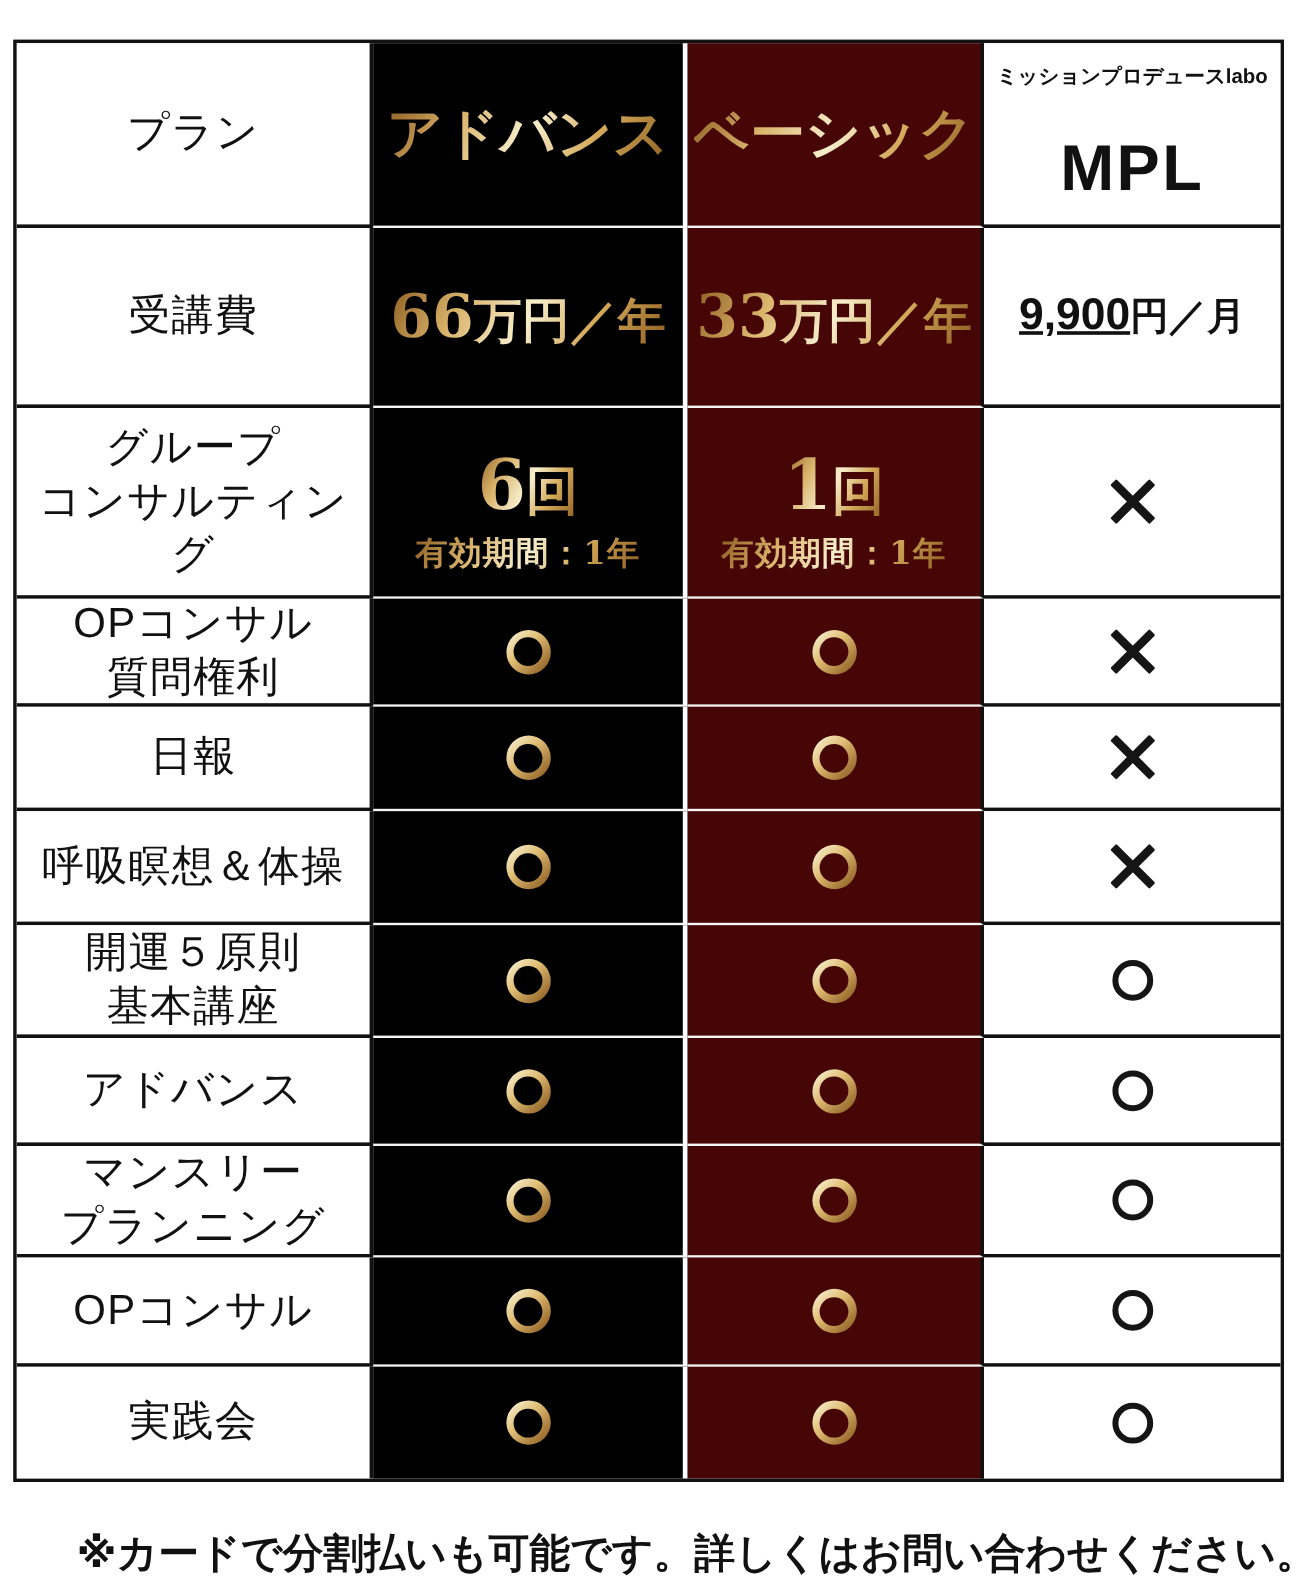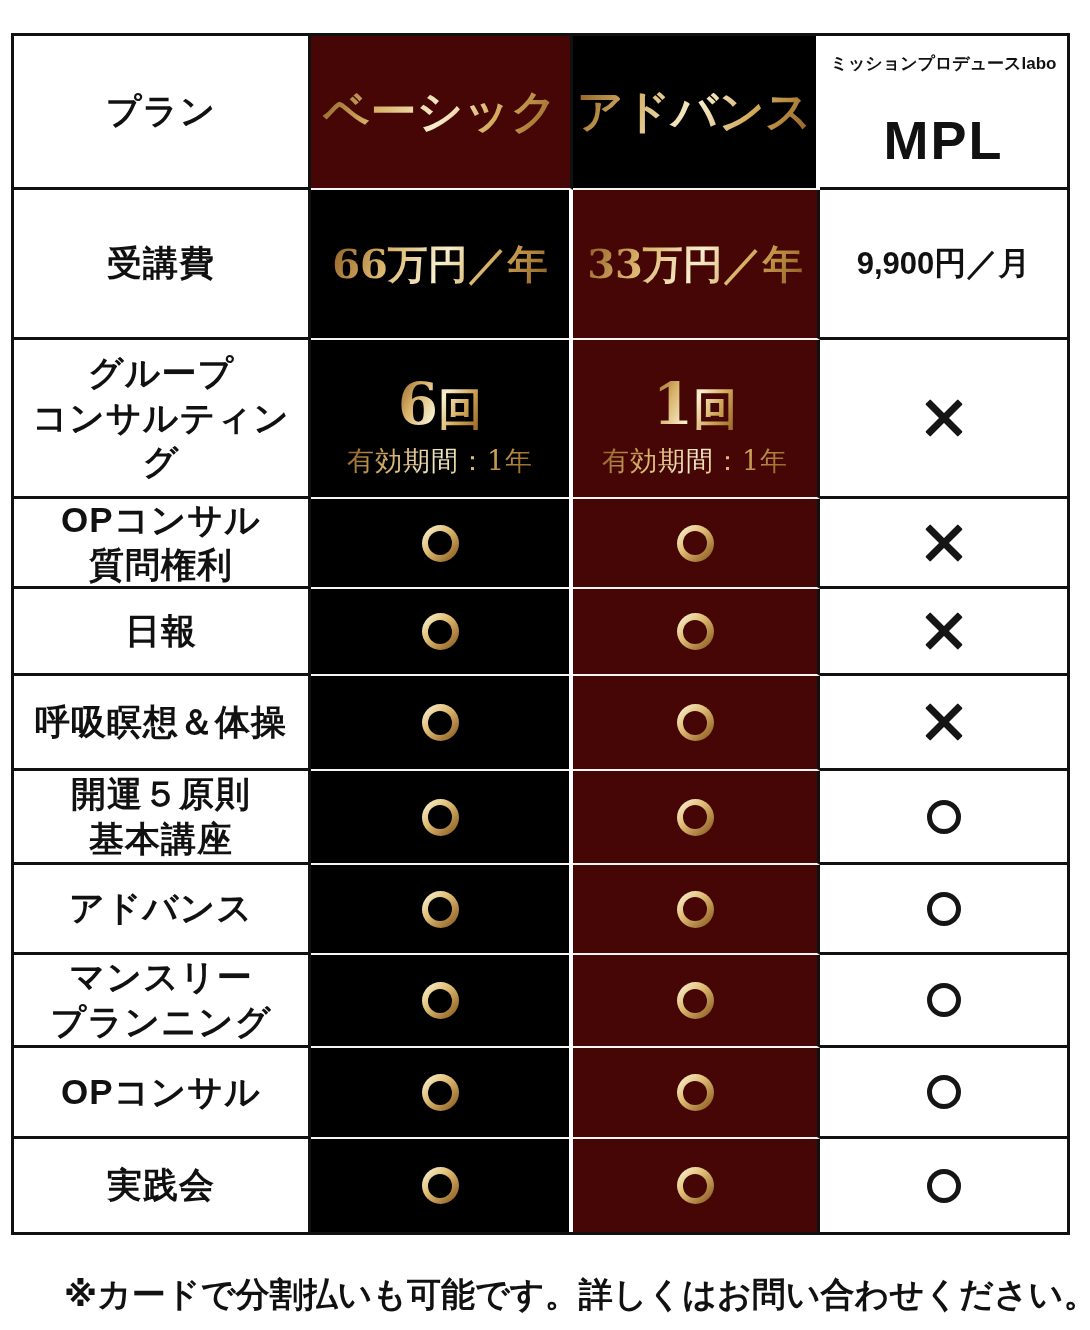--- a/index.html
+++ b/index.html
@@ -37,21 +37,21 @@
   
   .c2{ background:#000; border-right:4px solid #fff; border-bottom:2px solid #f5f5f5; }
   
   .c3{ background:#470606; border-right:3px solid #111; border-bottom:2px solid #f5f5f5; }
   
   .c4{ background:#fff; border-bottom:3px solid #111; }
   .last{ border-bottom:none; }
 
   .row-label{
     font-size:35px;
-    font-weight:700;
+    font-weight:400;
     line-height:1.28;
     color:#111;
     letter-spacing:1px;
   }
 
   
   .gold{
     background:linear-gradient(118deg,#8a5a1e 0%,#d9b36a 26%,#f7eecd 50%,#d3a959 72%,#8a5a1e 100%);
     -webkit-background-clip:text;
     background-clip:text;
@@ -62,30 +62,30 @@
     font-size:46px;
     font-weight:700;
     letter-spacing:0px;
     white-space:nowrap;
   }
 
   .mpl-small{ font-size:17px; font-weight:700; letter-spacing:0px; }
   .mpl-big{ font-size:54px; font-weight:800; letter-spacing:2px; line-height:1.1;margin-top:36px; }
 
   .price{ white-space:nowrap; font-family:"DejaVu Serif","Liberation Serif",serif; font-weight:700; }
-  .price .amount{ font-size:40px; }
+  .price .amount{ font-size:50px; }
   .price .unit{ font-size:40px; }
   .price-mpl{ white-space:nowrap; font-weight:700; color:#111; font-family:"Liberation Sans","DejaVu Sans",sans-serif; }
-  .price-mpl .amount{ font-size:31px; }
+  .price-mpl .amount{ font-size:37px;text-decoration:underline; }
   .price-mpl .unit{ font-size:32px;margin-top:44px; }
 
   .count-line{ white-space:nowrap; font-family:"DejaVu Serif","Liberation Serif",serif; font-weight:700; line-height:1;margin-top:16px; }
   .count-num{ font-size:58px; }
   .count-unit{ font-size:44px; }
-  .validity{ font-size:27px; font-weight:400; margin-top:10px; letter-spacing:1px; white-space:nowrap;
+  .validity{ font-size:27px; font-weight:700; margin-top:10px; letter-spacing:1px; white-space:nowrap;
     font-family:"DejaVu Serif","Liberation Serif",serif; }
 
   
   .ring{
     width:37px;height:37px;border-radius:50%;
     background:linear-gradient(135deg,#f7eecd 8%,#e0bd74 42%,#8a5a1e 95%);
     display:flex;align-items:center;justify-content:center;
   }
   .ring::after{ content:""; width:24px;height:24px;border-radius:50%; display:block; }
   .on-black.ring::after{ background:#000; }
@@ -121,25 +121,25 @@
   }
 </style>
 </head>
 <body>
 
 <div class="pricing-table">
 
   <div class="cell c1">
     <span class="row-label">プラン</span>
   </div>
+  <div class="cell c2">
+    <span class="plan-name gold">アドバンス</span>
+  </div>
   <div class="cell c3">
     <span class="plan-name gold">ベーシック</span>
-  </div>
-  <div class="cell c2">
-    <span class="plan-name gold">アドバンス</span>
   </div>
   <div class="cell c4">
     <span class="mpl-small">ミッションプロデュースlabo</span>
     <span class="mpl-big">MPL</span>
   </div>
 
   <div class="cell c1">
     <span class="row-label">受講費</span>
   </div>
   <div class="cell c2">

